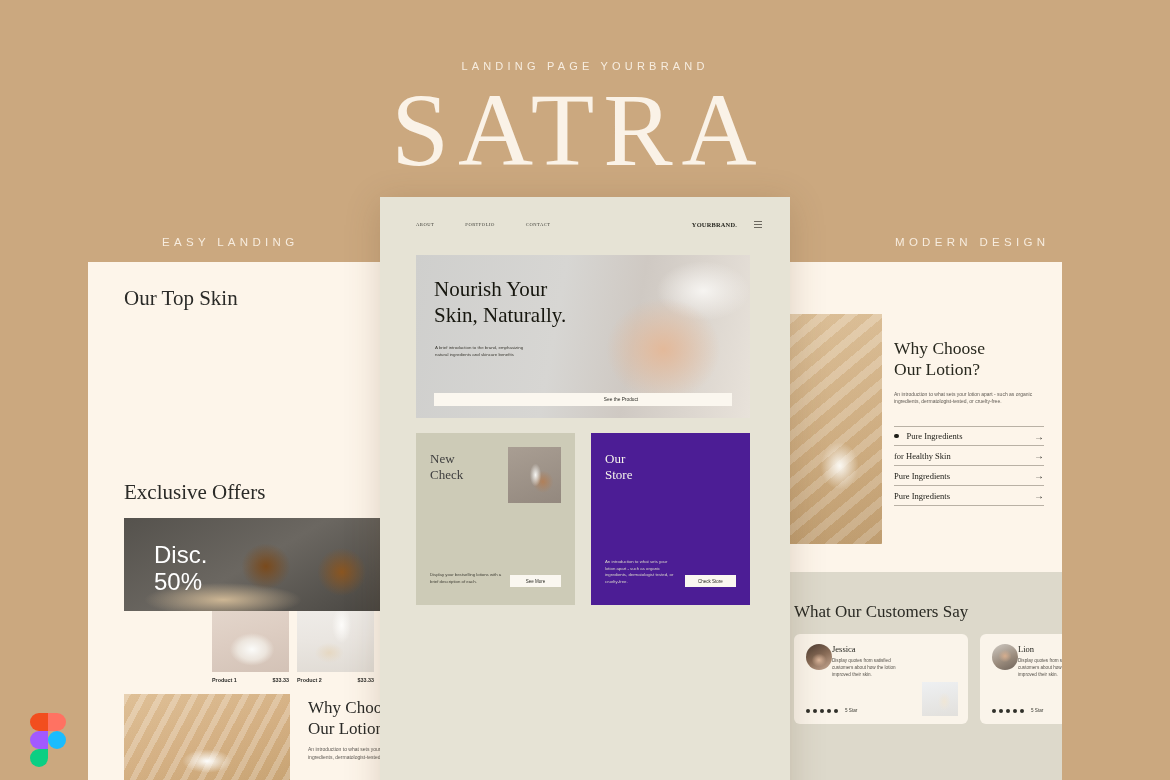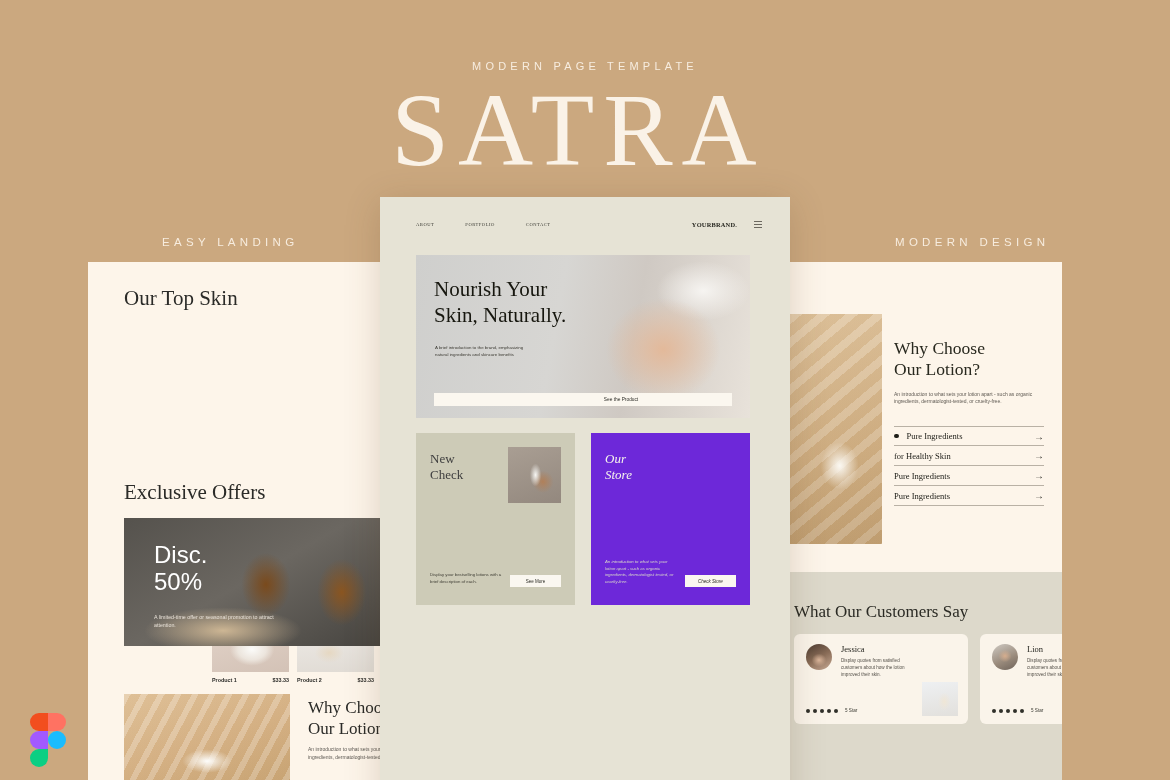--- a/index.html
+++ b/index.html
@@ -73,21 +73,21 @@
   .lp-meta {
     display: flex; justify-content: space-between;
     margin-top: 5px; font-size: 5.4px; color: #2d2d2a;
     font-family: "Liberation Sans", sans-serif; font-weight: bold;
   }
 
   .lp-title2 { position: absolute; left: 36px; top: 218px; font-size: 21px; }
 
   .offer-banner {
     position: absolute; left: 36px; top: 256px;
-    width: 330px; height: 128px;
+    width: 330px; height: 93px;
     overflow: hidden;
   }
   .offer-text {
     position: absolute; left: 30px; top: 24px;
     color: #fff;
     font-family: "Liberation Sans", sans-serif;
     font-size: 24px; line-height: 1.12; font-weight: 400;
   }
   .offer-sub {
     position: absolute; left: 30px; top: 96px; width: 130px;
@@ -130,21 +130,21 @@
   .testi-cards { position: absolute; left: 24px; top: 62px; display: flex; gap: 12px; }
   .testi-card {
     width: 174px; height: 90px;
     background: #faf4ea;
     border-radius: 6px;
     padding: 10px 12px;
     position: relative;
     flex: none;
     overflow: hidden;
   }
-  .testi-top { display: flex; gap: 9px; }
+  .testi-top { display: flex; gap: 0; }
   .avatar { width: 26px; height: 26px; border-radius: 50%; flex: none; overflow: hidden; }
   .testi-name { font-family: "Liberation Serif", serif; font-size: 8.5px; color: #25251f; }
   .testi-q { margin-top: 4px; font-size: 4.6px; line-height: 1.52; color: #56524b; width: 78px; }
   .stars { position: absolute; left: 12px; bottom: 11px; display: flex; align-items: center; gap: 3px; }
   .star { width: 4px; height: 4px; border-radius: 50%; background: #30302a; }
   .star-lbl { font-size: 4.6px; color: #3a3a33; margin-left: 4px; }
   .testi-thumb { position: absolute; right: 10px; bottom: 8px; width: 36px; height: 34px; }
 
   
   .mock {
@@ -179,21 +179,21 @@
     position: absolute; left: 18px; bottom: 12px;
     width: 298px; height: 13px;
     background: #fbf7ef;
     display: flex; align-items: center; justify-content: center;
   }
   .mh-btn span { font-size: 4.8px; color: #2d2d27; margin-left: 76px; }
 
   .mock-cards { position: absolute; left: 36px; top: 236px; display: flex; gap: 16px; }
   .mcard { width: 159px; height: 172px; position: relative; overflow: hidden; }
   .mcard.light { background: #cdcbb7; }
-  .mcard.dark  { background: #6d28d9; font-style: italic; }
+  .mcard.dark  { background: #4c1d95; }
   .mcard-h { position: absolute; left: 14px; top: 18px; font-family: "Liberation Serif", serif; font-size: 13px; line-height: 1.25; }
   .mcard.light .mcard-h { color: #404040; }
   .mcard.dark .mcard-h  { color: #f6f4ec; }
   .mcard-img { position: absolute; right: 14px; top: 14px; width: 53px; height: 56px; }
   .mcard-p { position: absolute; left: 14px; bottom: 20px; width: 72px; font-size: 4.3px; line-height: 1.5; }
   .mcard.light .mcard-p { color: #403f36; }
   .mcard.dark .mcard-p  { color: #d9d7cb; }
   .mcard-btn {
     position: absolute; right: 14px; bottom: 18px;
     width: 51px; height: 12px; background: #faf7f0;
@@ -269,21 +269,21 @@
     background:
       radial-gradient(ellipse 26% 40% at 62% 58%, #efe6d6 0%, rgba(239,230,214,0) 68%),
       linear-gradient(170deg, #eef0f2 0%, #e2e0dc 100%);
   }
 </style>
 </head>
 <body>
 
 <div class="stage">
 
-  <div class="hero-kicker">MODERN PAGE TEMPLATE</div>
+  <div class="hero-kicker">LANDING PAGE YOURBRAND</div>
   <div class="hero-title">SATRA</div>
 
   <div class="side-label left">EASY LANDING</div>
   <div class="side-label right">MODERN DESIGN</div>
 
   <div class="panel-left">
 
     <div class="sec-title lp-title">Our Top Skin</div>
 
     <div class="lp-grid">

